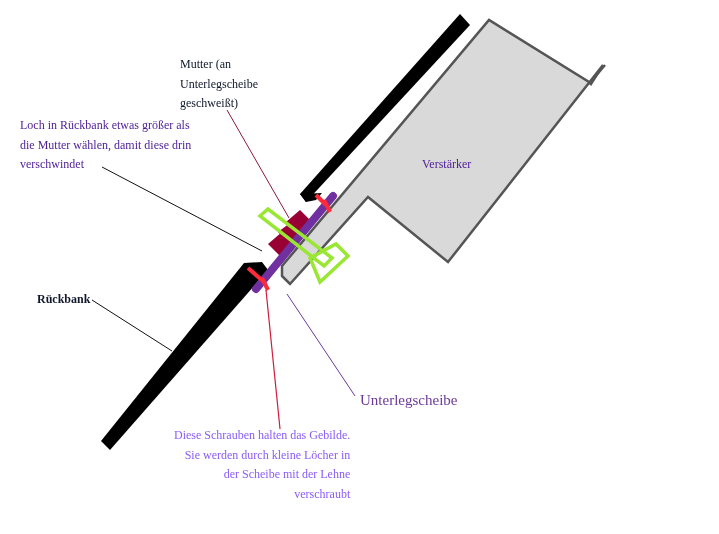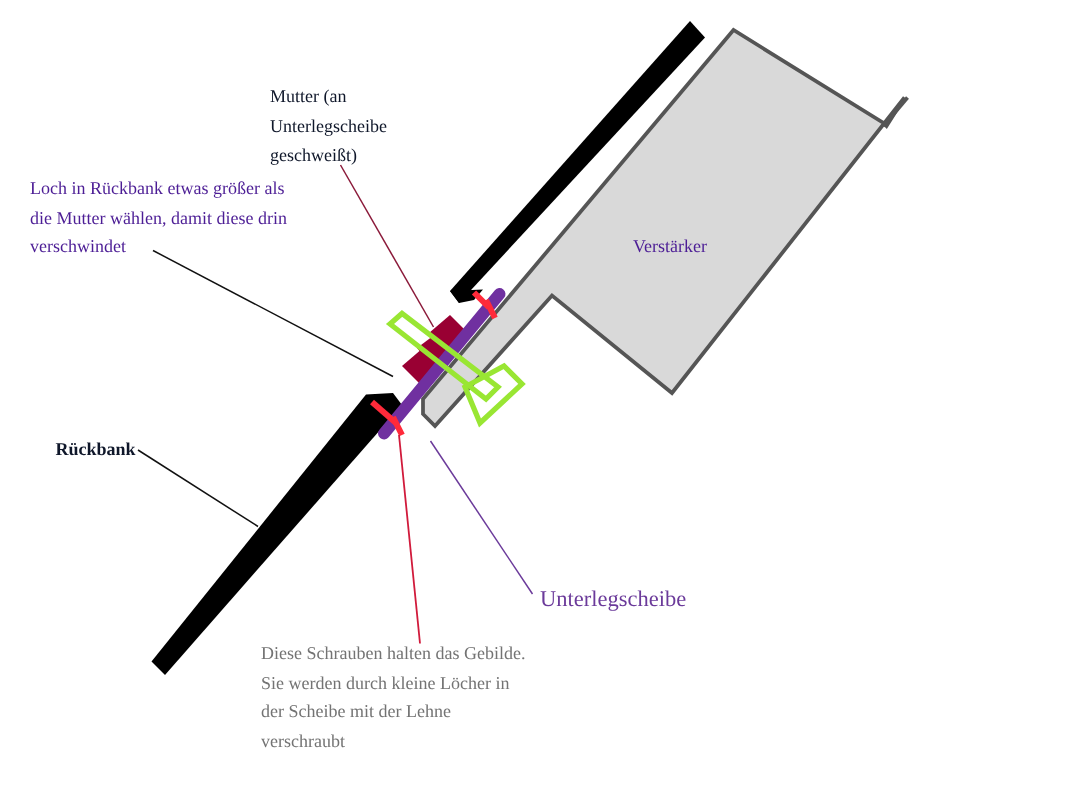--- a/index.html
+++ b/index.html
@@ -1,21 +1,21 @@
 <!DOCTYPE html>
 <html><head>
   <meta charset="utf-8">
   <style>
     html, body { margin: 0; padding: 0; background: #ffffff; }
     body { width: 719px; height: 534px; position: relative; overflow: hidden; font-family: "DejaVu Serif", "Liberation Serif", serif; }
     #canvas { position: absolute; left: 0; top: 0; width: 719px; height: 534px; }
     .label { position: absolute; font-family: "Liberation Serif", "DejaVu Serif", serif; font-size: 12px; line-height: 19.5px; white-space: pre-line; }
     .lbl-black { color: #4c1d95; }
     .lbl-crimson { color: #0f172a; }
-    .lbl-red { color: #737373; }
+    .lbl-red { color: #8b5cf6; text-align: right; }
     .lbl-purple { color: #6b3a9a; font-size: 15px; }
   </style>
 </head>
 <body>
 
 <svg id="canvas" viewBox="0 0 719 534" xmlns="http://www.w3.org/2000/svg">
 
   <g>
     <polygon points="101,441 110,450 268,270 262,262 244,263" fill="#000000"></polygon>
     <polygon points="300,194 306,202 470,25 460,14" fill="#000000"></polygon>

